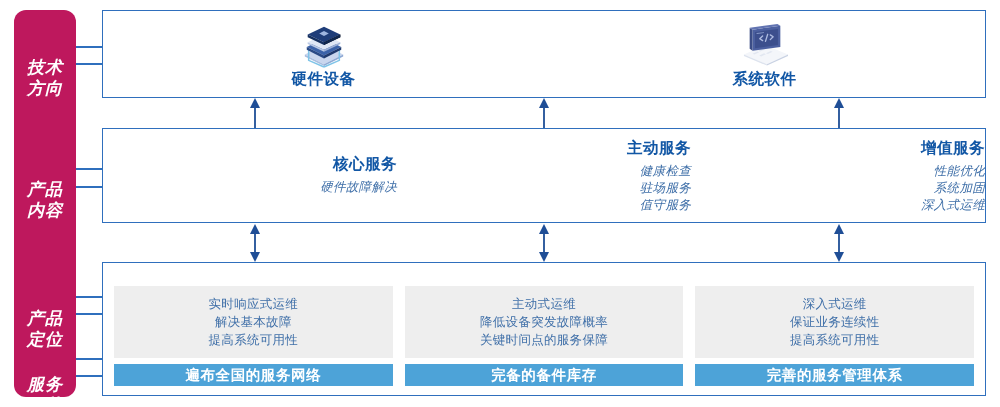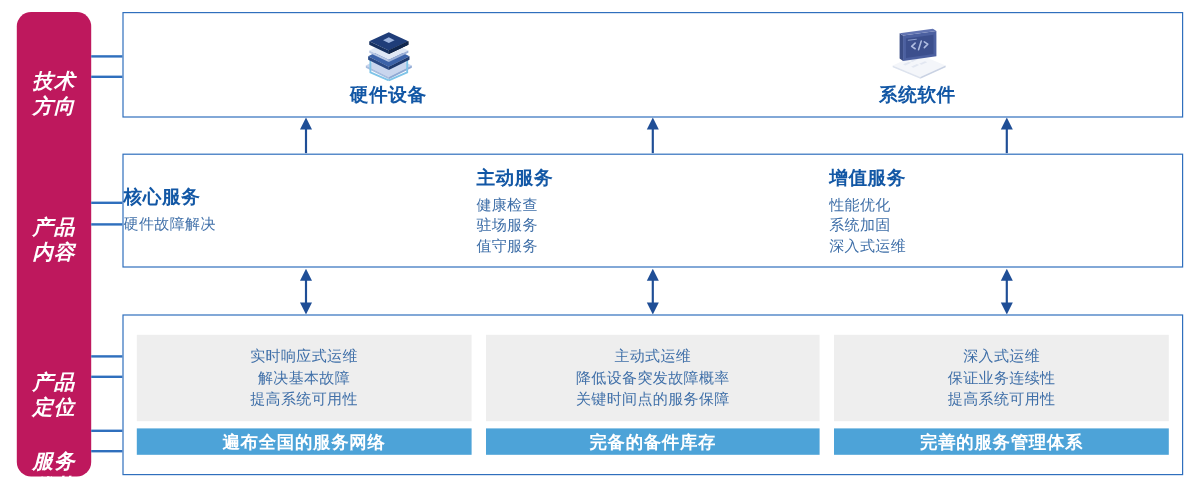--- a/index.html
+++ b/index.html
@@ -105,55 +105,56 @@
   .content-row {
     position: absolute;
     left: 0; top: 0;
     width: 100%; height: 100%;
     display: flex;
   }
   .content-cell {
     flex: 1;
     display: flex;
     flex-direction: column;
-    align-items: flex-start;
+    align-items: flex-end;
     justify-content: center;
     box-sizing: border-box;
   }
   .content-title {
     color: #1257a5;
     font-size: 15.5px;
     font-weight: bold;
     letter-spacing: 0.5px;
     margin-bottom: 4px;
   }
   .content-item {
     color: #3f6fa8;
     font-size: 12.5px;
     line-height: 17px;
     letter-spacing: 0.3px;
+    font-style: italic;
   }
   
   #content-cell-0 { justify-content: center; padding-bottom: 2px; }
 
   
   .bottom-row {
     position: absolute;
     left: 0; top: 0;
     width: 100%; height: 100%;
     display: flex;
     padding: 9px 11px;
     box-sizing: border-box;
     gap: 12px;
   }
   .bottom-cell {
     flex: 1;
     display: flex;
     flex-direction: column;
-    justify-content: center;
+    justify-content: flex-end;
   }
   .grey-box {
     background: #eeeeee;
     height: 72px;
     display: flex;
     flex-direction: column;
     align-items: center;
     justify-content: center;
   }
   .grey-line {

